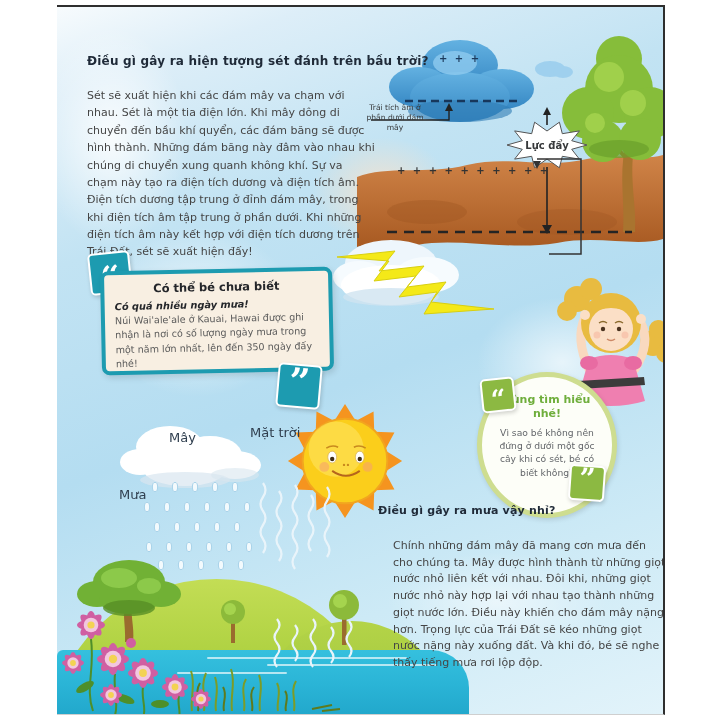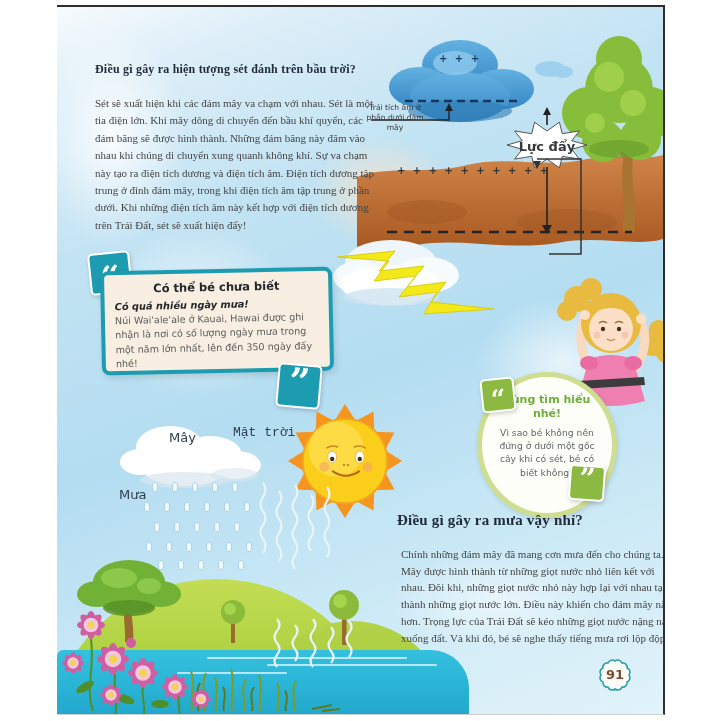--- a/index.html
+++ b/index.html
@@ -5,21 +5,21 @@
   html,body{margin:0;padding:0;background:#ffffff;}
   body{width:721px;height:721px;position:relative;font-family:"DejaVu Sans",sans-serif;overflow:hidden;}
   .abs{position:absolute;}
   .page{
     left:57px;top:5px;width:606px;height:707px;
     border-top:2px solid #2e2e2e;border-right:2px solid #2e2e2e;border-bottom:1px solid #cfcfcf;
     background:linear-gradient(160deg,#f7fbfd 0%,#ddeef8 10%,#c2e3f3 28%,#b4ddf1 52%,#cdeaf6 78%,#e2f3fa 100%);
     overflow:hidden;
   }
   .wash{border-radius:50%;pointer-events:none;}
-  h1,h2,p{margin:8px;font-family:Liberation Serif, serif;}
+  h1,h2,p{margin:0;}
   .title{font-weight:bold;color:#1f2a38;font-size:12px;white-space:nowrap;letter-spacing:.2px;}
   .body-text{color:#454545;font-size:11px;line-height:1.58;text-align:left;}
   .diag-label{font-size:7.6px;color:#37393b;line-height:1.3;text-align:center;}
   .charges{font-weight:bold;color:#1c3a5c;font-size:10px;letter-spacing:2px;white-space:nowrap;}
   .quote-box{
     background:#1d9bb0;border:2px solid #ffffff;border-radius:5px;color:#ffffff;
     font-family:"DejaVu Serif",serif;font-weight:bold;text-align:center;
     box-shadow:1px 2px 4px rgba(0,0,0,.18);
   }
   .quote-green{background:#8cb942;}
@@ -116,21 +116,21 @@
     <polygon points="88,84 96,84 92,76" fill="#222"></polygon>
 
     <line x1="30" y1="205" x2="275" y2="205" stroke="#242424" stroke-width="2.6" stroke-dasharray="10 7"></line>
 
     <polyline points="180,132 224,132 224,227 192,227" fill="none" stroke="#333" stroke-width="1.5"></polyline>
     <polygon points="176,134 184,134 180,142" fill="#333"></polygon>
   </svg>
 
   <div class="abs charges" style="left:382px;top:46px;">+ + +</div>
   <div class="abs diag-label" style="left:304px;top:96px;width:68px;">Trái tích âm ở phần dưới đám mây</div>
-  <div class="abs diag-label" style="left:458px;top:132px;width:64px;font-size:13px;font-weight:bold;">Lực đẩy</div>
+  <div class="abs diag-label" style="left:458px;top:132px;width:64px;font-size:10px;font-weight:bold;">Lực đẩy</div>
   <div class="abs charges" style="left:340px;top:158px;color:#333;">+ + + + + + + + + +</div>
 
   <svg class="abs" style="left:272px;top:222px;" width="215" height="112" viewBox="0 0 215 112">
     <g>
       <ellipse cx="62" cy="34" rx="46" ry="23" fill="#eef6fc"></ellipse>
       <ellipse cx="30" cy="48" rx="26" ry="16" fill="#f6fbfe"></ellipse>
       <ellipse cx="98" cy="46" rx="32" ry="18" fill="#f6fbfe"></ellipse>
       <ellipse cx="62" cy="56" rx="50" ry="20" fill="#ffffff"></ellipse>
       <ellipse cx="62" cy="68" rx="48" ry="9" fill="#cfe4f0" opacity=".8"></ellipse>
     </g>
@@ -201,21 +201,21 @@
   <svg class="abs" style="left:58px;top:410px;" width="155" height="75" viewBox="0 0 155 75">
     <ellipse cx="55" cy="30" rx="34" ry="21" fill="#ffffff"></ellipse>
     <ellipse cx="25" cy="45" rx="20" ry="13" fill="#ffffff"></ellipse>
     <ellipse cx="95" cy="38" rx="32" ry="19" fill="#ffffff"></ellipse>
     <ellipse cx="120" cy="48" rx="26" ry="14" fill="#ffffff"></ellipse>
     <ellipse cx="70" cy="52" rx="42" ry="17" fill="#ffffff"></ellipse>
     <ellipse cx="70" cy="63" rx="45" ry="8" fill="#d9e6ef" opacity=".7"></ellipse>
     <ellipse cx="120" cy="58" rx="24" ry="7" fill="#d9e6ef" opacity=".6"></ellipse>
   </svg>
   <div class="abs wc-label" style="left:112px;top:423px;">Mây</div>
-  <div class="abs wc-label" style="left:176px;top:418px;font-family:Liberation Mono, monospace;">Mặt trời</div>
+  <div class="abs wc-label" style="left:193px;top:418px;">Mặt trời</div>
   <div class="abs wc-label" style="left:62px;top:480px;">Mưa</div>
 
   <svg class="abs" style="left:80px;top:472px;" width="140" height="100" viewBox="0 0 140 100">
     <g fill="#f3fafd" stroke="#a9d3ea" stroke-width="1">
       <ellipse cx="18" cy="8" rx="2.6" ry="4.6"></ellipse>
         <ellipse cx="38" cy="8" rx="2.6" ry="4.6"></ellipse>
         <ellipse cx="58" cy="8" rx="2.6" ry="4.6"></ellipse>
         <ellipse cx="78" cy="8" rx="2.6" ry="4.6"></ellipse>
         <ellipse cx="98" cy="8" rx="2.6" ry="4.6"></ellipse>
       <ellipse cx="10" cy="28" rx="2.6" ry="4.6"></ellipse>
@@ -405,23 +405,17 @@
             <ellipse rx="3.8" ry="10" transform="rotate(90)"></ellipse>
             <ellipse rx="3.8" ry="10" transform="rotate(135)"></ellipse>
           </g>
           <circle r="5.2" fill="#f2c7df"></circle>
           <circle r="2.6" fill="#f3d352"></circle>
         </g>
       <circle cx="76" cy="44" r="5" fill="#d05fa2"></circle>
     </g>
   </svg>
 
-  <h2 class="abs title" style="left:332px;top:497px;font-size:15px;">Điều gì gây ra mưa vậy nhỉ?</h2>
+  <h2 class="abs title" style="left:321px;top:497px;font-size:11px;">Điều gì gây ra mưa vậy nhỉ?</h2>
   <p class="abs body-text" style="left:336px;top:531px;width:276px;line-height:1.52;">Chính những đám mây đã mang cơn mưa đến cho chúng ta. Mây được hình thành từ những giọt nước nhỏ liên kết với nhau. Đôi khi, những giọt nước nhỏ này hợp lại với nhau tạo thành những giọt nước lớn. Điều này khiến cho đám mây nặng hơn. Trọng lực của Trái Đất sẽ kéo những giọt nước nặng này xuống đất. Và khi đó, bé sẽ nghe thấy tiếng mưa rơi lộp độp.</p>
 
-  <div class="abs" style="left:534px;top:644px;width:48px;height:48px;">
-    <svg width="48" height="48" viewBox="0 0 48 48">
-      <path d="M38,24 A4.5 4.5 0 0 1 36.1,31 A4.5 4.5 0 0 1 31,36.1 A4.5 4.5 0 0 1 24,38 A4.5 4.5 0 0 1 17,36.1 A4.5 4.5 0 0 1 11.9,31 A4.5 4.5 0 0 1 10,24 A4.5 4.5 0 0 1 11.9,17 A4.5 4.5 0 0 1 17,11.9 A4.5 4.5 0 0 1 24,10 A4.5 4.5 0 0 1 31,11.9 A4.5 4.5 0 0 1 36.1,17 A4.5 4.5 0 0 1 38,24 Z" fill="#fdfdf8" stroke="#2f9fa8" stroke-width="1.6"></path>
-    </svg>
-    <div class="abs badge-num" style="left:0;top:16px;width:48px;text-align:center;">91</div>
-  </div>
 
 </div>
 
 </body></html>

